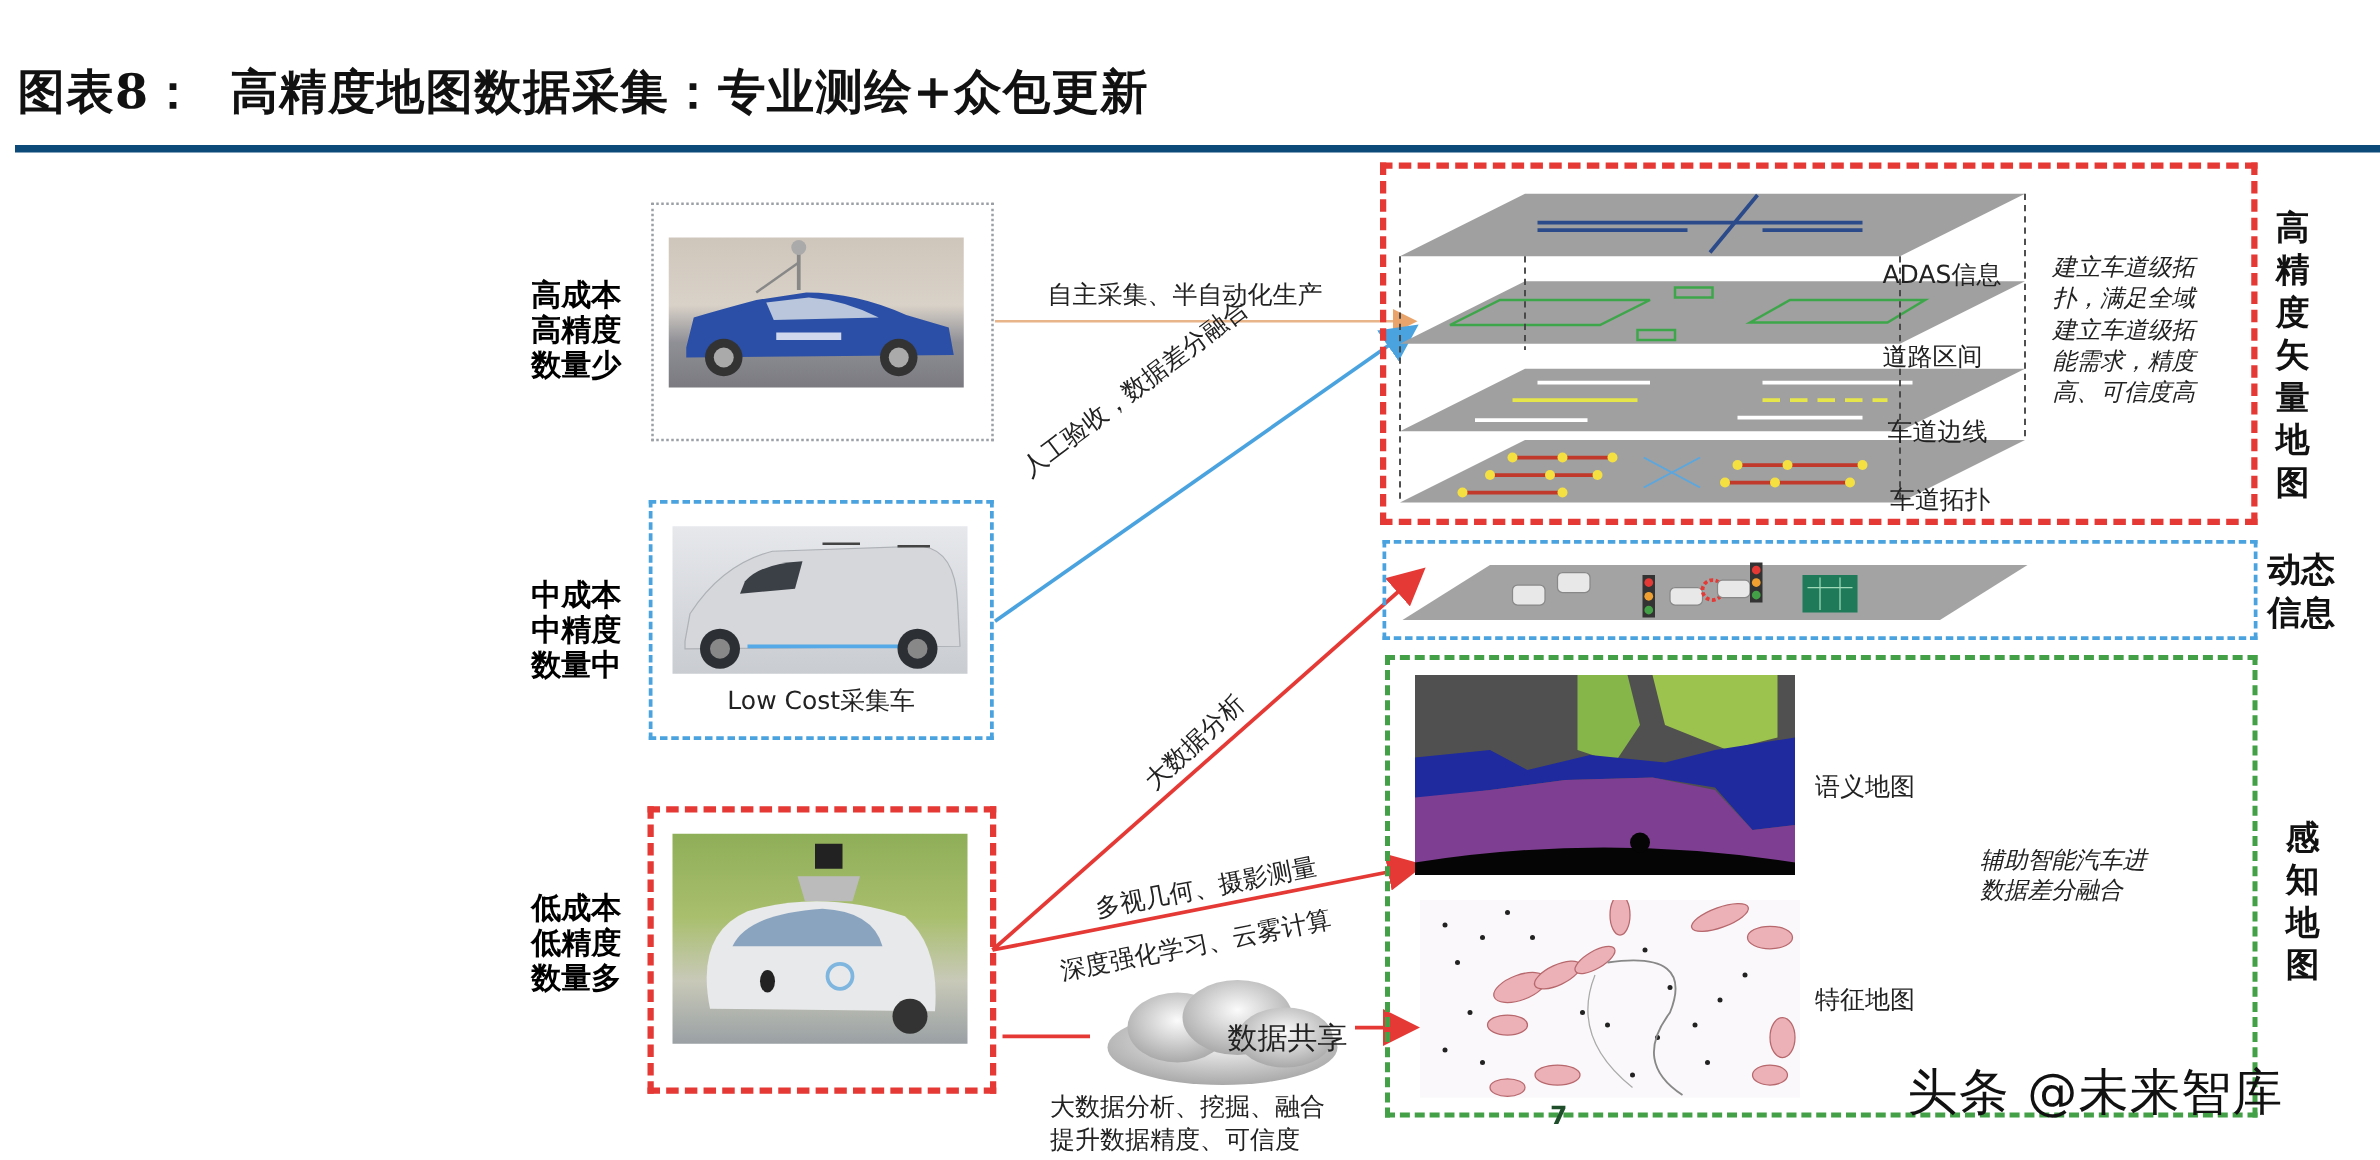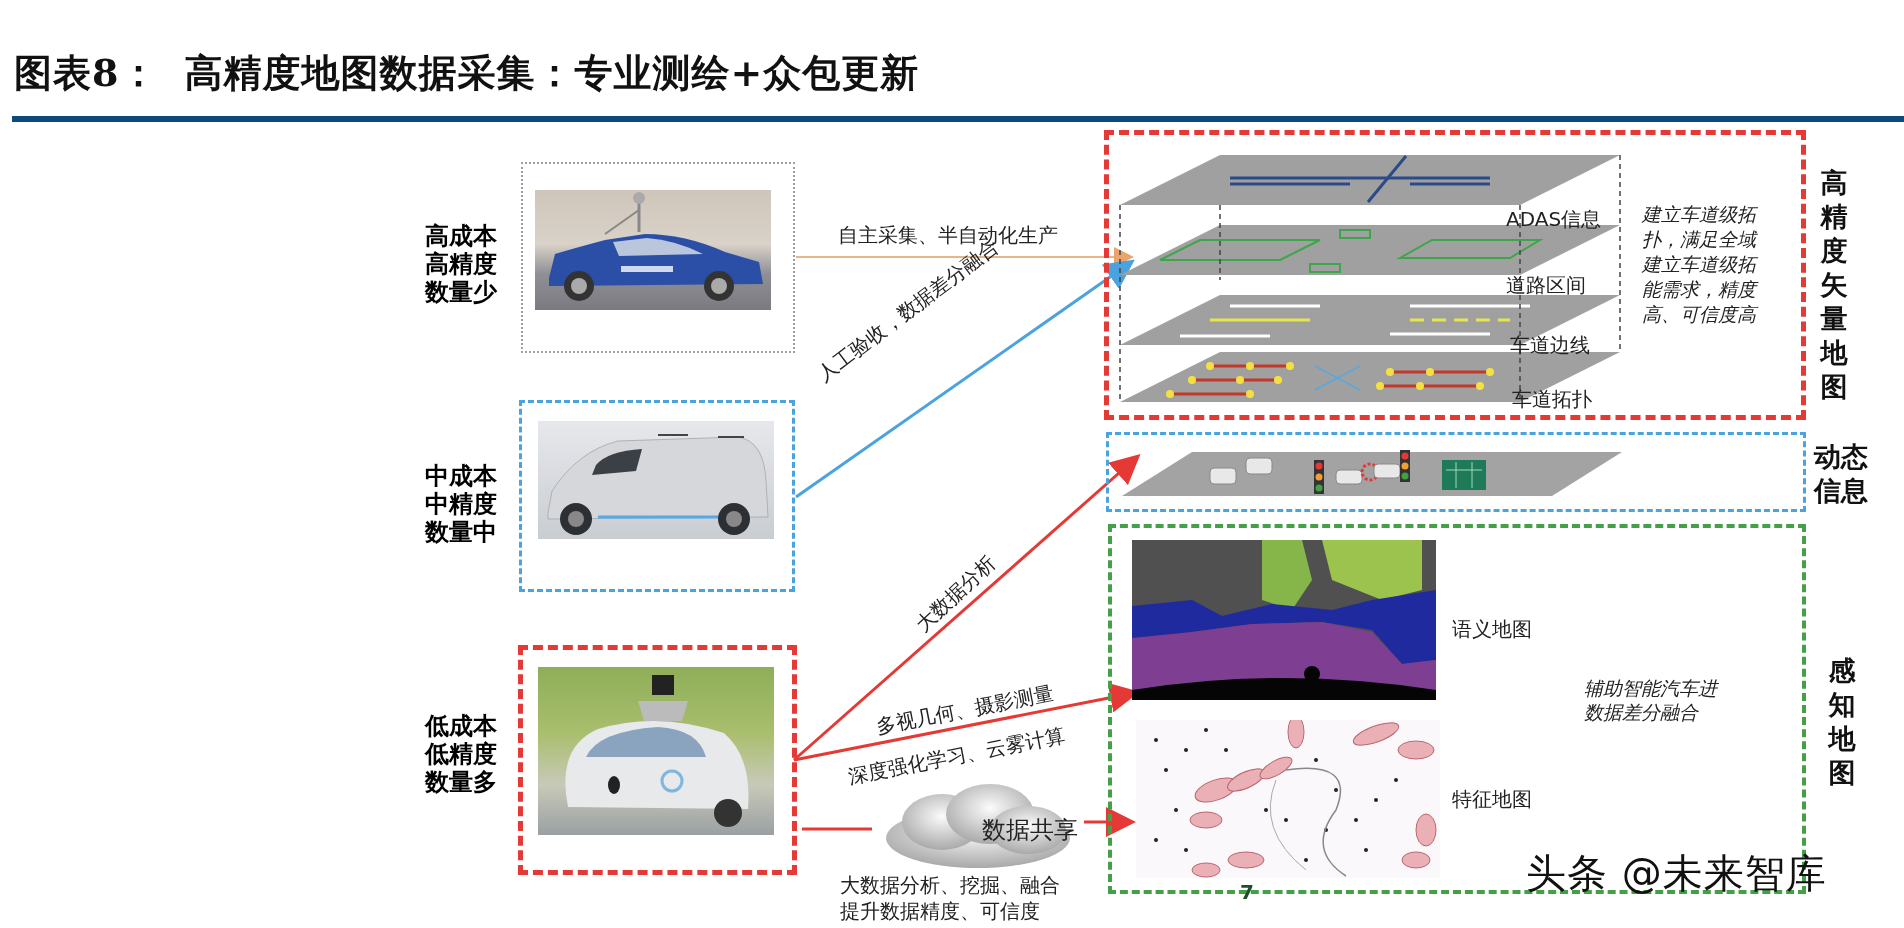--- a/index.html
+++ b/index.html
@@ -108,20 +108,21 @@
       <path d="M58,44 Q70,30 104,28 L98,50 L54,54 Z" fill="#3b3f46"></path>
       <line x1="60" y1="96" x2="200" y2="96" stroke="#55a9e6" stroke-width="3"></line>
       <circle cx="38" cy="98" r="16" fill="#2c2f34"></circle>
         <circle cx="38" cy="98" r="8" fill="#888"></circle>
       <circle cx="196" cy="98" r="16" fill="#2c2f34"></circle>
         <circle cx="196" cy="98" r="8" fill="#888"></circle>
       <line x1="120" y1="14" x2="150" y2="14" stroke="#444" stroke-width="2"></line>
       <line x1="180" y1="16" x2="206" y2="16" stroke="#444" stroke-width="2"></line>
     </svg>
   </div>
+  <div class="caption" style="top:144px">Low Cost采集车</div>
 </div>
 
 <div class="abs edge-text" style="left:812px;top:366px;transform:rotate(-37deg);transform-origin:left top">人工验收，数据差分融合</div>
 
 <div class="abs tier-label" style="left:420px;top:712px;width:82px">
   <div>低成本</div>
   <div>低精度</div>
   <div>数量多</div>
 </div>
 <div class="abs box box-red" style="left:518px;top:645px;width:279px;height:230px">

